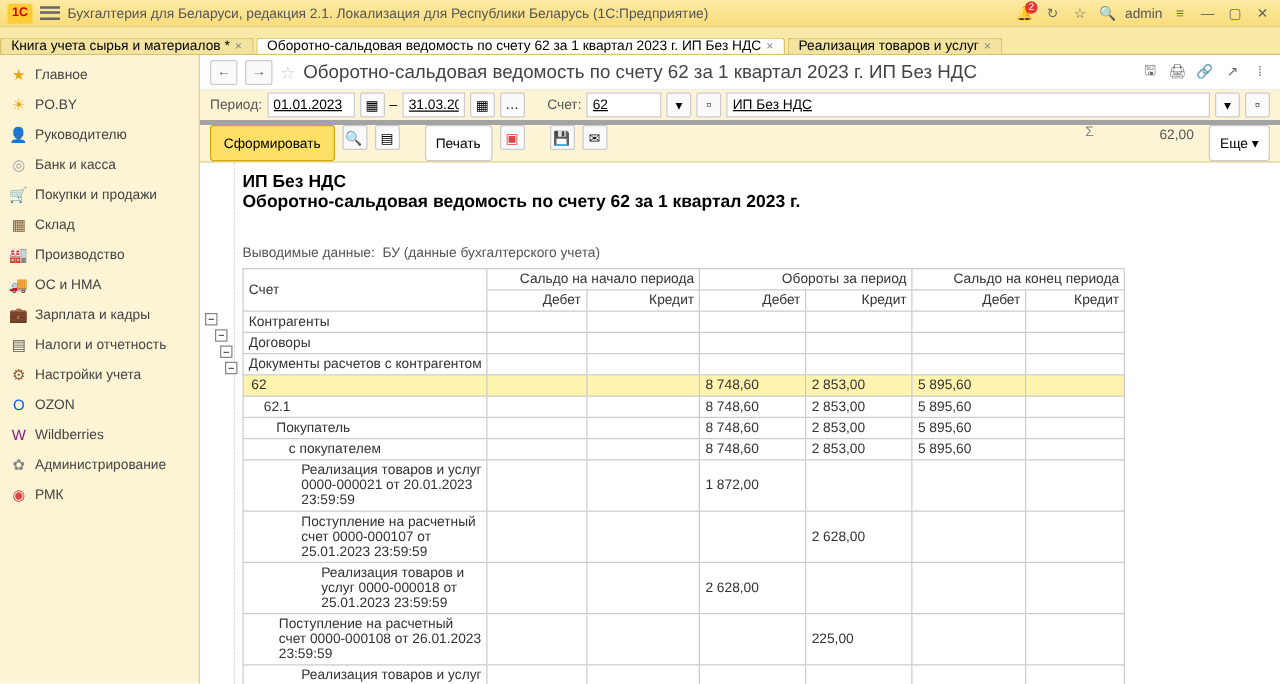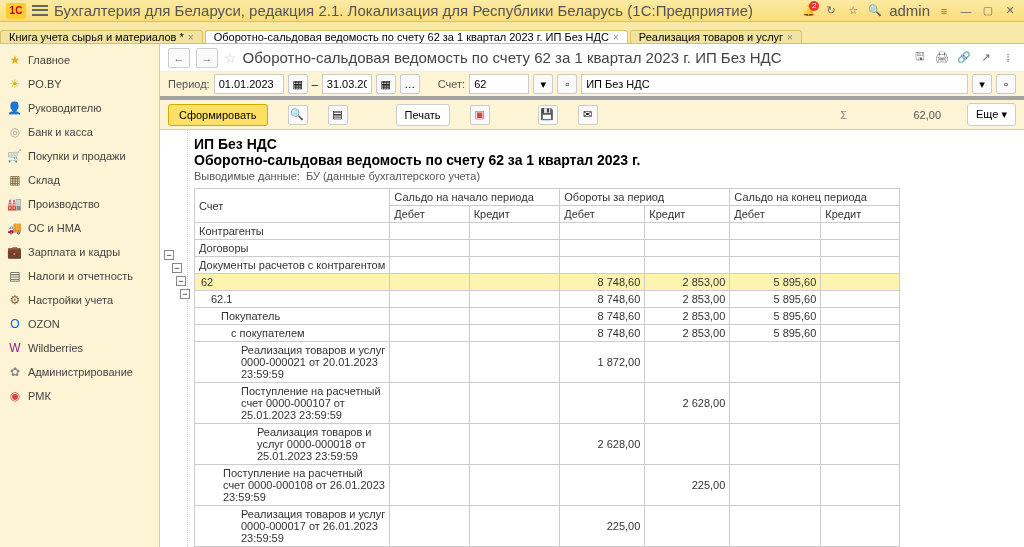--- a/index.html
+++ b/index.html
@@ -1,57 +1,57 @@
 <!DOCTYPE html>
 <html><head>
 <meta charset="utf-8">
 <style>
 * { margin:0; padding:0; box-sizing:border-box; font-family:Arial,sans-serif; font-size:11px; }
 body { width:1024px; height:547px; background:#fff; overflow:hidden; position:relative; }
 .titlebar { height:22px; background:linear-gradient(#fdeaa3,#f9dd7a); display:flex; align-items:center; padding:0 6px; gap:6px; border-bottom:1px solid #d8c068; }
 .logo { width:20px; height:16px; background:#ffcc33; border-radius:2px; display:flex; align-items:center; justify-content:center; font-weight:bold; color:#cc0000; font-size:10px; }
 .burger { width:16px; height:14px; display:flex; flex-direction:column; justify-content:space-around; cursor:pointer; }
 .burger span { height:2px; background:#666; }
-.title-text { color:#555; font-size:15px; flex:0 1 auto; }
+.title-text { color:#555; font-size:11px; flex:0 1 auto; }
 .title-spacer { flex:1; }
 .tbtn { width:16px; height:16px; display:flex; align-items:center; justify-content:center; color:#666; cursor:pointer; }
 .bell { position:relative; }
 .bell::after { content:'2'; position:absolute; top:-2px; right:-2px; background:#e33; color:#fff; border-radius:50%; width:10px; height:10px; font-size:8px; display:flex; align-items:center; justify-content:center; }
 .tabs { height:22px; background:#f9e9a8; display:flex; align-items:flex-end; border-bottom:1px solid #d8c068; }
 .tab { padding:0 8px; border:1px solid #d8c068; border-bottom:none; margin-right:2px; background:#f3e3a0; cursor:pointer; display:flex; align-items:center; gap:4px; border-radius:3px 3px 0 0;justify-content:center; }
 .tab.active { background:#fff; }
 .tab .x { color:#888; font-size:10px; }
 .main { display:flex; height:503px; }
 .sidebar { width:160px; background:#fcf4d4; border-right:1px solid #e0d090; padding-top:4px; overflow:hidden; }
 .sb-item { display:flex; align-items:center; gap:6px; padding:5px 8px; color:#444; cursor:pointer; }
 .sb-icon { width:14px; height:14px; display:flex; align-items:center; justify-content:center; font-size:12px; }
 .content { flex:1; display:flex; flex-direction:column; background:#fff; }
 .header-row { height:28px; display:flex; align-items:center; padding:0 8px; gap:6px; border-bottom:1px solid #eee; }
 .nav-btn { width:22px; height:20px; border:1px solid #ccc; background:#fafafa; border-radius:2px; display:flex; align-items:center; justify-content:center; cursor:pointer; color:#666; }
 .star { color:#ccc; font-size:14px; }
 .page-title { font-size:15px; color:#444; }
 .header-spacer { flex:1; }
 .params-row { height:28px; background:#fcf4d4; display:flex; align-items:center; padding:0 8px; gap:4px; border-bottom:4px solid #a3a3a3; }
 .plabel { color:#555; }
-.pinput { border:1px solid #ccc; background:#fff; padding:2px 4px; height:20px; }
+.pinput { border:1px solid #ccc; background:#fff; padding:2px 4px; height:20px;text-decoration:underline; }
 .pbtn { width:20px; height:20px; border:1px solid #ccc; background:#fafafa; display:flex; align-items:center; justify-content:center; cursor:pointer; border-radius:2px; }
-.toolbar-row { height:30px; background:#fcf4d4; display:flex; align-items:center; padding:0 8px; gap:20px; border-bottom:1px solid #e0d090; }
+.toolbar-row { height:30px; background:#fcf4d4; display:flex; padding:0 8px; gap:6px; border-bottom:1px solid #e0d090; }
 .btn-yellow { background:#ffe066; border:1px solid #d4a800; padding:4px 10px; border-radius:3px; cursor:pointer; font-weight:normal; }
 .btn-white { background:#fff; border:1px solid #ccc; padding:4px 8px; border-radius:3px; cursor:pointer; }
 .readonly-num { width:80px; text-align:right; padding:2px 6px; color:#555; }
 .report-area { flex:1; overflow:auto; padding-left:28px; position:relative; }
 .tree-gutter { position:absolute; left:0; top:0; width:28px; height:100%; border-right:1px dotted #ccc; }
 .tree-toggle { position:absolute; left:4px; width:10px; height:10px; border:1px solid #888; background:#fff; font-size:9px; line-height:8px; text-align:center; cursor:pointer; }
 .rpt-org { padding:6px 6px 0 6px; font-size:14px; font-weight:bold; }
 .rpt-title { padding:0 6px 2px 6px; font-size:14px; font-weight:bold; }
-.rpt-sub { padding:0 6px 6px 6px; color:#555; }
+.rpt-sub { padding:0 6px 6px 6px; color:#555;margin-top:26px; }
 table.rpt { border-collapse:collapse; margin-left:6px; }
 table.rpt td, table.rpt th { border:1px solid #ccc; padding:2px 4px; font-size:11px; color:#333; white-space:nowrap; }
-table.rpt th { font-weight:normal; text-align:left; background:#fff; }
-.num { text-align:right; }
+table.rpt th { font-weight:normal; text-align:right; background:#fff; }
+.num { }
 .hl { background:#fff3b0; }
 </style>
 </head>
 <body>
 
 <div class="titlebar">
   <div class="logo">1C</div>
   <div class="burger">
       <span></span>
       <span></span>

